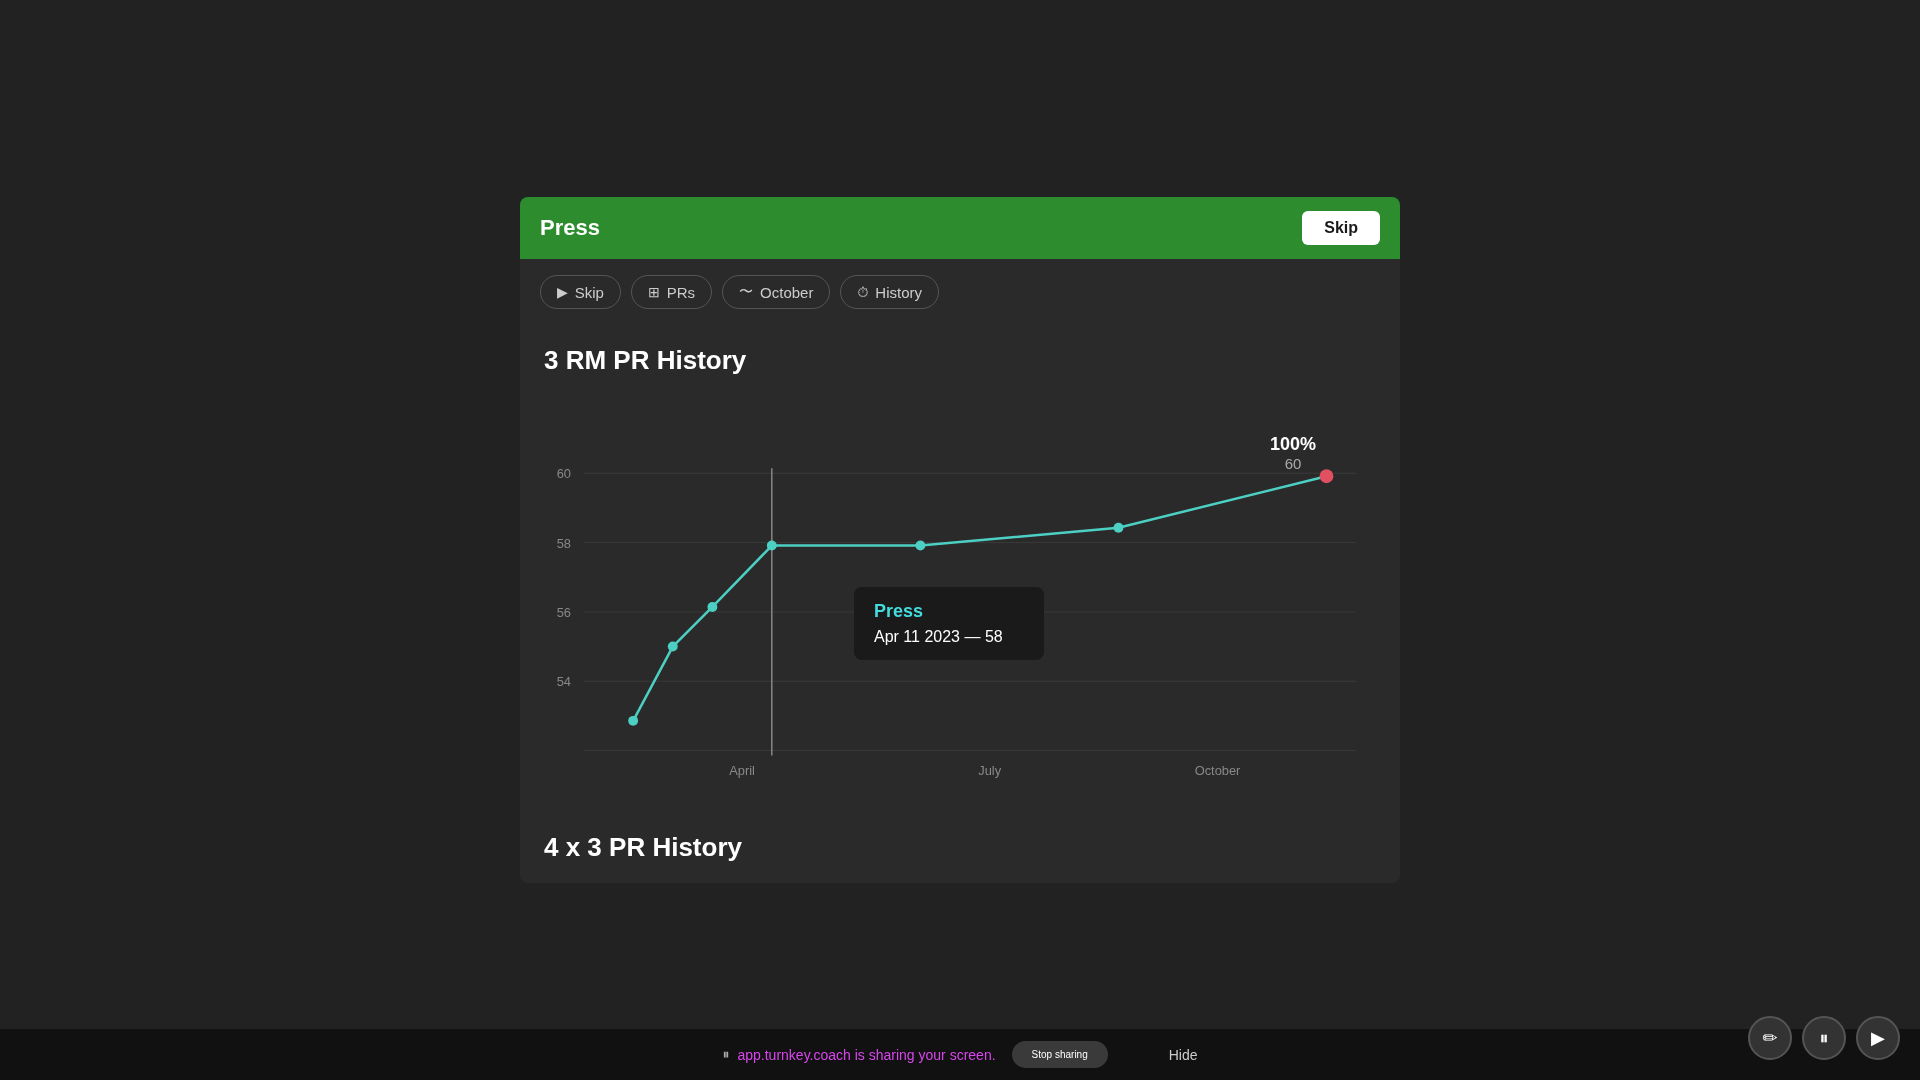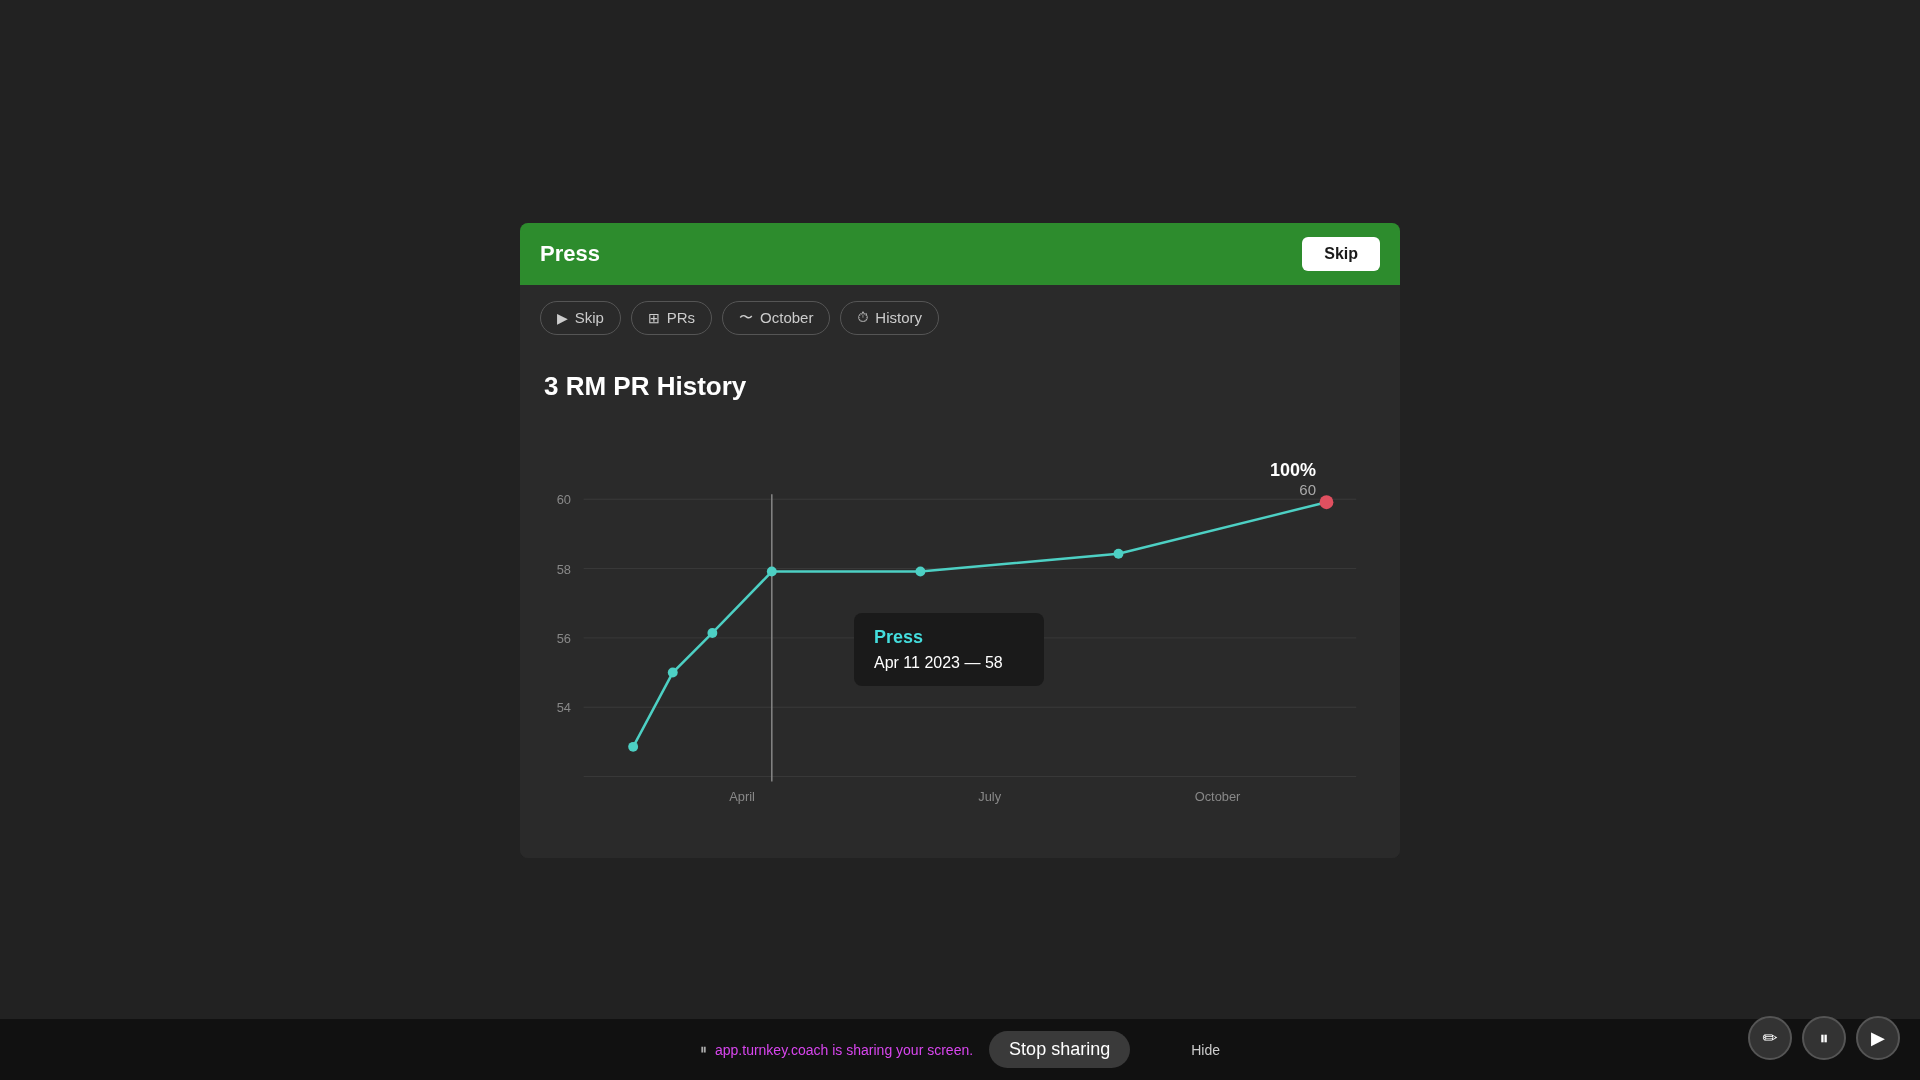--- a/index.html
+++ b/index.html
@@ -106,21 +106,21 @@
     }
     .tooltip-data {
       color: #fff;
       font-size: 16px;
       font-weight: 400;
     }
     .pr-label {
       position: absolute;
       top: 42px;
       right: 60px;
-      text-align: right;
+      text-align: center;
     }
     .pr-label-pct {
       color: #fff;
       font-size: 18px;
       font-weight: 700;
     }
     .pr-label-val {
       color: #aaa;
       font-size: 15px;
     }
@@ -157,21 +157,21 @@
     .share-url {
       color: #d946ef;
       font-size: 14px;
     }
     .stop-sharing-btn {
       background: #3a3a3a;
       color: #fff;
       border: none;
       border-radius: 20px;
       padding: 8px 20px;
-      font-size: 18px;
+      font-size: 10px;
       cursor: pointer;
     }
     .hide-btn {
       background: transparent;
       color: #ccc;
       border: none;
       font-size: 14px;
       cursor: pointer;
       padding-left: 45px;
     }
@@ -291,20 +291,21 @@
         <div class="pr-label-val">60</div>
       </div>
 
       
       <div class="tooltip-box">
         <div class="tooltip-exercise">Press</div>
         <div class="tooltip-data">Apr 11 2023 — 58</div>
       </div>
     </div>
 
+    <div class="section-title-2">4 x 3 PR History</div>
   </div>
 </div>
 
 <div class="screen-share-bar">
   <div class="share-indicator">
     <span class="share-pause-icon">⏸</span>
     <span class="share-url">app.turnkey.coach is sharing your screen.</span>
   </div>
   <button class="stop-sharing-btn">Stop sharing</button>
   <button class="hide-btn">Hide</button>

